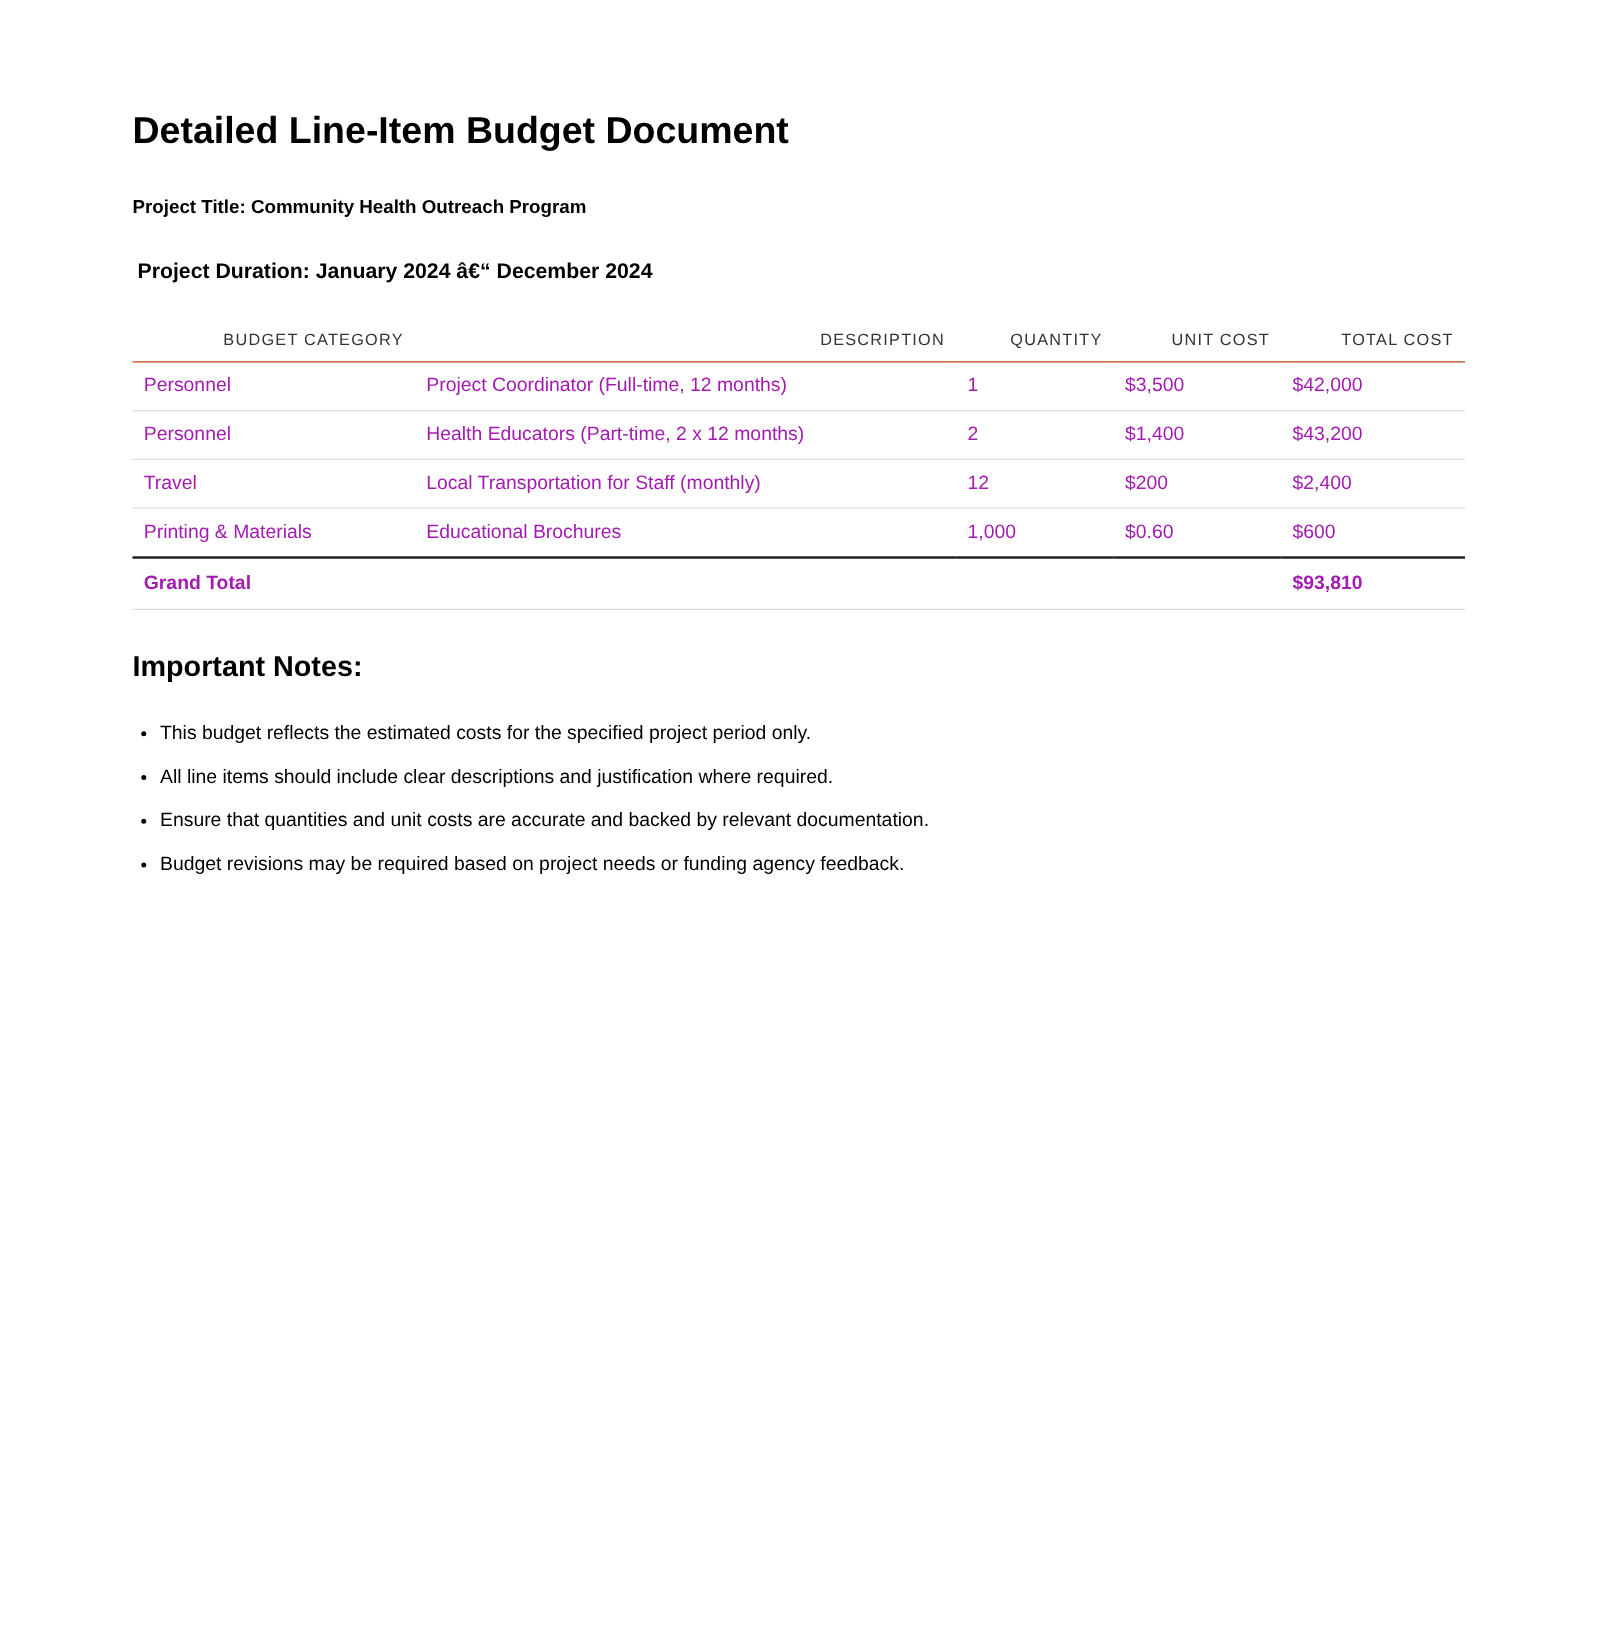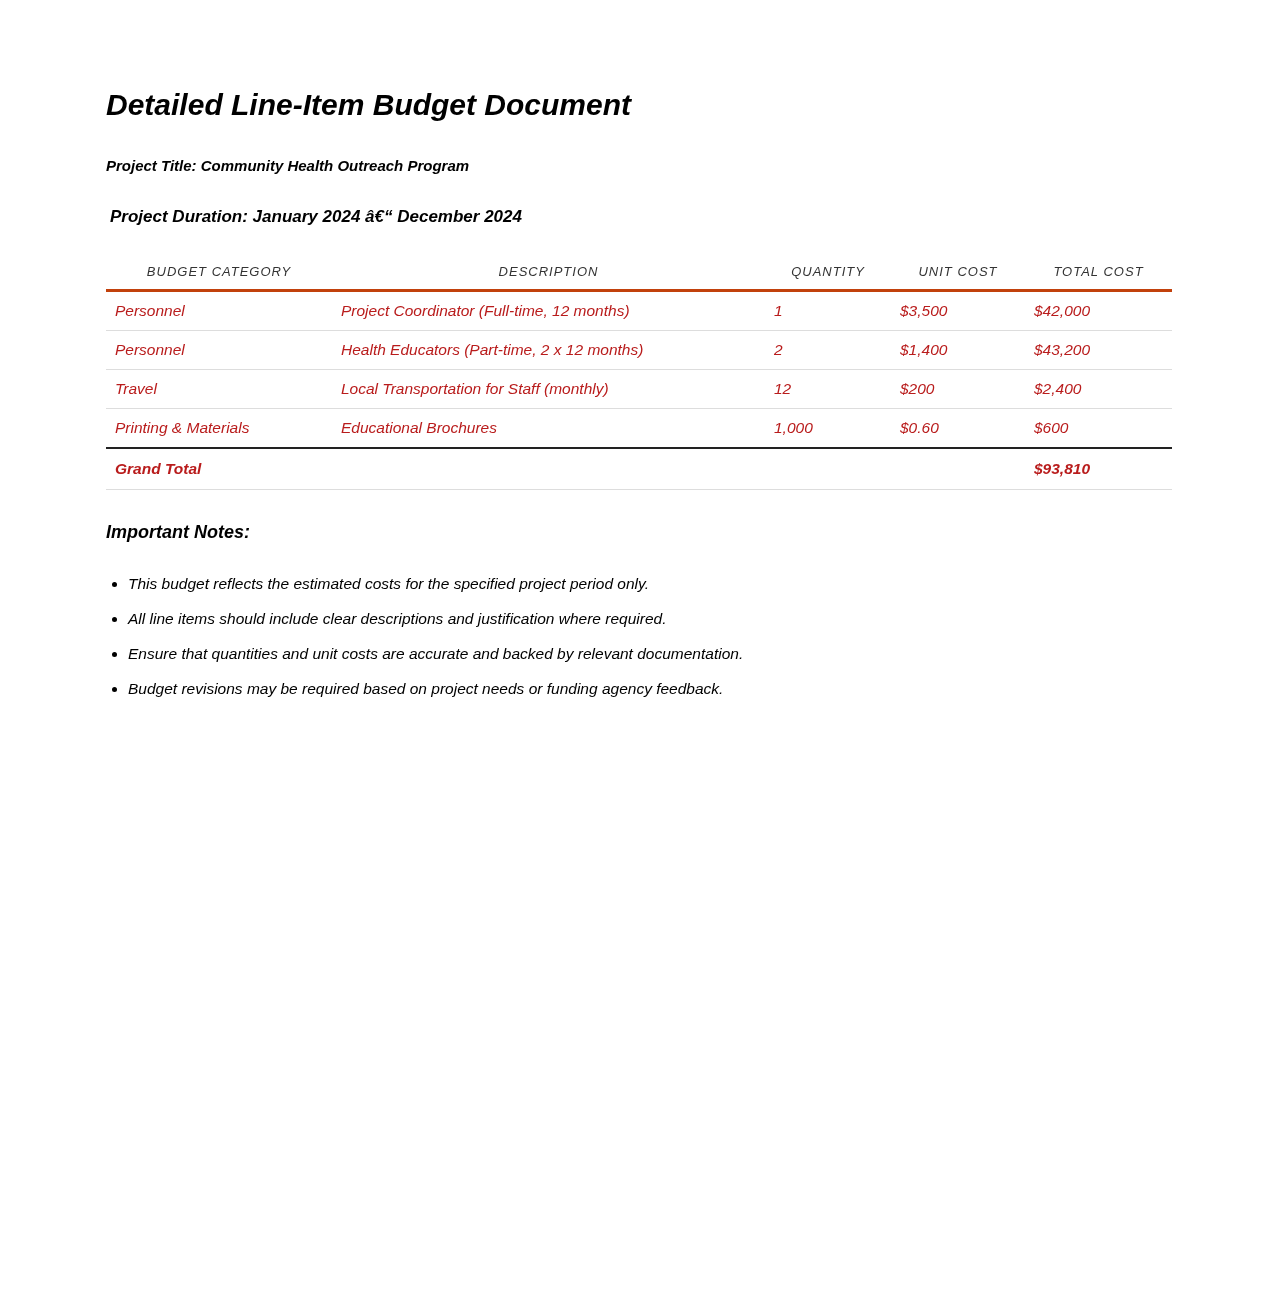--- a/index.html
+++ b/index.html
@@ -8,21 +8,20 @@
     font-family: "Liberation Sans", sans-serif;
     color: #000000;
     width: 1278px;
     height: 1300px;
     overflow: hidden;
   }
   .page {
     width: 1278px;
     height: 936px;
     padding: 88px 106px 0 106px;
-    font-style: italic;
   }
   .doc-title {
     font-size: 30px;
     font-weight: bold;
     margin: 0 0 37px 0;
     line-height: 1.1;
   }
   .project-title {
     font-size: 15px;
     font-weight: bold;
@@ -34,50 +33,50 @@
     font-weight: bold;
     margin: 0 0 31px 4px;
     line-height: 1.1;
   }
   table.budget-table {
     width: 1066px;
     border-collapse: collapse;
     table-layout: fixed;
   }
   table.budget-table th {
-    text-align: center;
+    text-align: right;
     font-weight: normal;
     font-size: 13px;
     letter-spacing: 1px;
     color: #333333;
     padding: 7px 9px 10px 9px;
-    border-bottom: 3px solid #c2410c;
+    border-bottom: 1px solid #c2410c;
     white-space: nowrap;
   }
   table.budget-table td {
     font-size: 15.5px;
-    color: #b91c1c;
+    color: #a21caf;
     padding: 10px 9px;
     border-bottom: 1px solid #dddddd;
     white-space: nowrap;
     overflow: hidden;
   }
   table.budget-table tr.grand-total-row td {
     font-weight: bold;
     border-top: 2px solid #222222;
     border-bottom: 1px solid #dddddd;
     padding: 11px 9px;
   }
   .col-category { width: 226px; }
   .col-description { width: 433px; }
   .col-quantity { width: 126px; }
   .col-unitcost { width: 134px; }
   .col-totalcost { width: 147px; }
   .notes-heading {
-    font-size: 18px;
+    font-size: 23px;
     font-weight: bold;
     margin: 33px 0 0 0;
     line-height: 1.1;
   }
   ul.notes-list {
     margin: 31px 0 0 0;
     padding: 0 0 0 22px;
   }
   ul.notes-list li {
     font-size: 15.5px;

